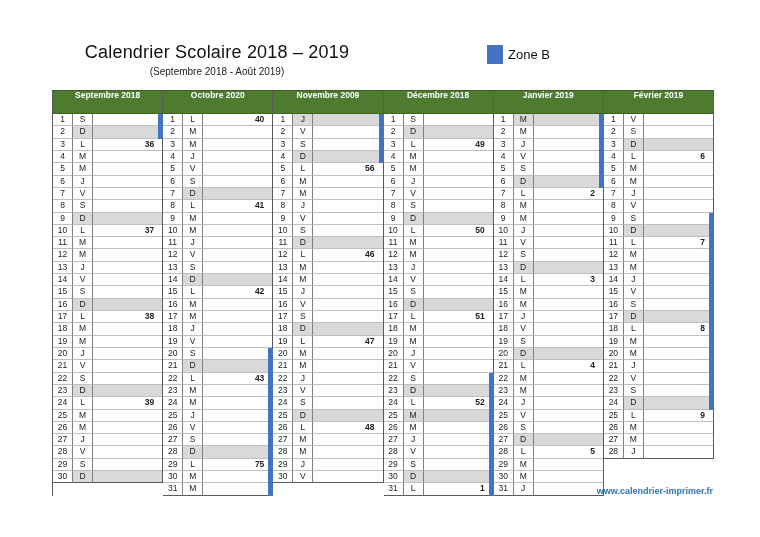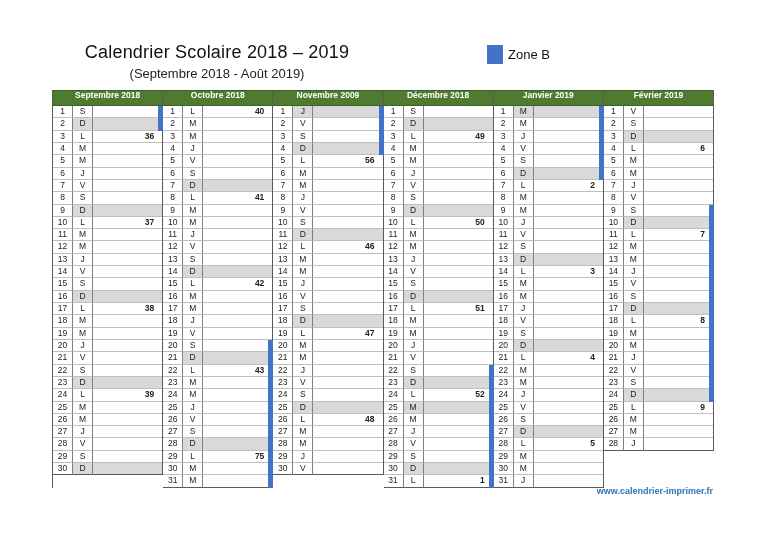--- a/index.html
+++ b/index.html
@@ -1,28 +1,28 @@
 <!DOCTYPE html>
 <html style="--green: #4e7b2f; --shade: #d9d9d9; --blue: #4472c4; --link: #2e74b5;"><head>
 <meta charset="utf-8">
 <style>
   html,body{margin:0;padding:0;background:#fff;}
   .page{position:relative;width:760px;height:537px;background:#fff;overflow:hidden;
         font-family:"Liberation Sans",sans-serif;color:#1a1a1a;}
   .title-block{position:absolute;left:52px;top:42px;width:330px;text-align:center;}
   .title-block h1{margin:0;font-size:18px;font-weight:normal;letter-spacing:0.2px;color:#111;}
-  .subtitle{font-size:13px;margin-top:3px;color:#222;}
+  .subtitle{font-size:10px;margin-top:3px;color:#222;}
   .zone-legend{position:absolute;left:487px;top:45px;display:flex;align-items:center;}
   .zone-swatch{width:16px;height:19px;background:var(--blue,#4472c4);display:inline-block;}
   .zone-label{font-size:13px;margin-left:5px;color:#111;}
   .calendar{position:absolute;left:52px;top:90px;width:661px;display:flex;align-items:flex-start;
             border-left:1px solid #595959;}
   .month{flex:1;display:flex;flex-direction:column;box-sizing:border-box;
          border-right:1px solid #595959;background:#fff;}
-  .mhead{height:16px;line-height:9px;box-sizing:border-box;background:var(--green,#4e7b2f);
+  .mhead{height:24px;line-height:9px;box-sizing:border-box;background:var(--green,#4e7b2f);
          color:#fff;font-weight:bold;font-size:8.5px;text-align:center;
          border-top:1px solid #3e5f26;border-bottom:1px solid #3e5f26;
          white-space:nowrap;overflow:hidden;}
   .day-row{display:flex;height:12.32px;box-sizing:border-box;}
   .c-num,.c-let{width:20px;box-sizing:border-box;border-right:1px solid #808080;
          border-bottom:1px solid #bfbfbf;font-size:8.5px;line-height:11.3px;
          text-align:center;color:#222;background:#fff;overflow:hidden;}
   .c-main{flex:1;position:relative;box-sizing:border-box;border-bottom:1px solid #bfbfbf;
          font-size:8.5px;line-height:11.3px;text-align:right;padding-right:8px;
          color:#222;background:#fff;overflow:visible;}
@@ -201,21 +201,21 @@
           <div class="c-let">S</div>
           <div class="c-main"></div>
         </div>
         <div class="day-row shaded">
           <div class="c-num">30</div>
           <div class="c-let">D</div>
           <div class="c-main"></div>
         </div>
       </div>
       <div class="month">
-        <div class="mhead">Octobre 2018</div>
+        <div class="mhead">Octobre 2020</div>
         <div class="day-row">
           <div class="c-num">1</div>
           <div class="c-let">L</div>
           <div class="c-main"><span class="wk">40</span></div>
         </div>
         <div class="day-row">
           <div class="c-num">2</div>
           <div class="c-let">M</div>
           <div class="c-main"></div>
         </div>

